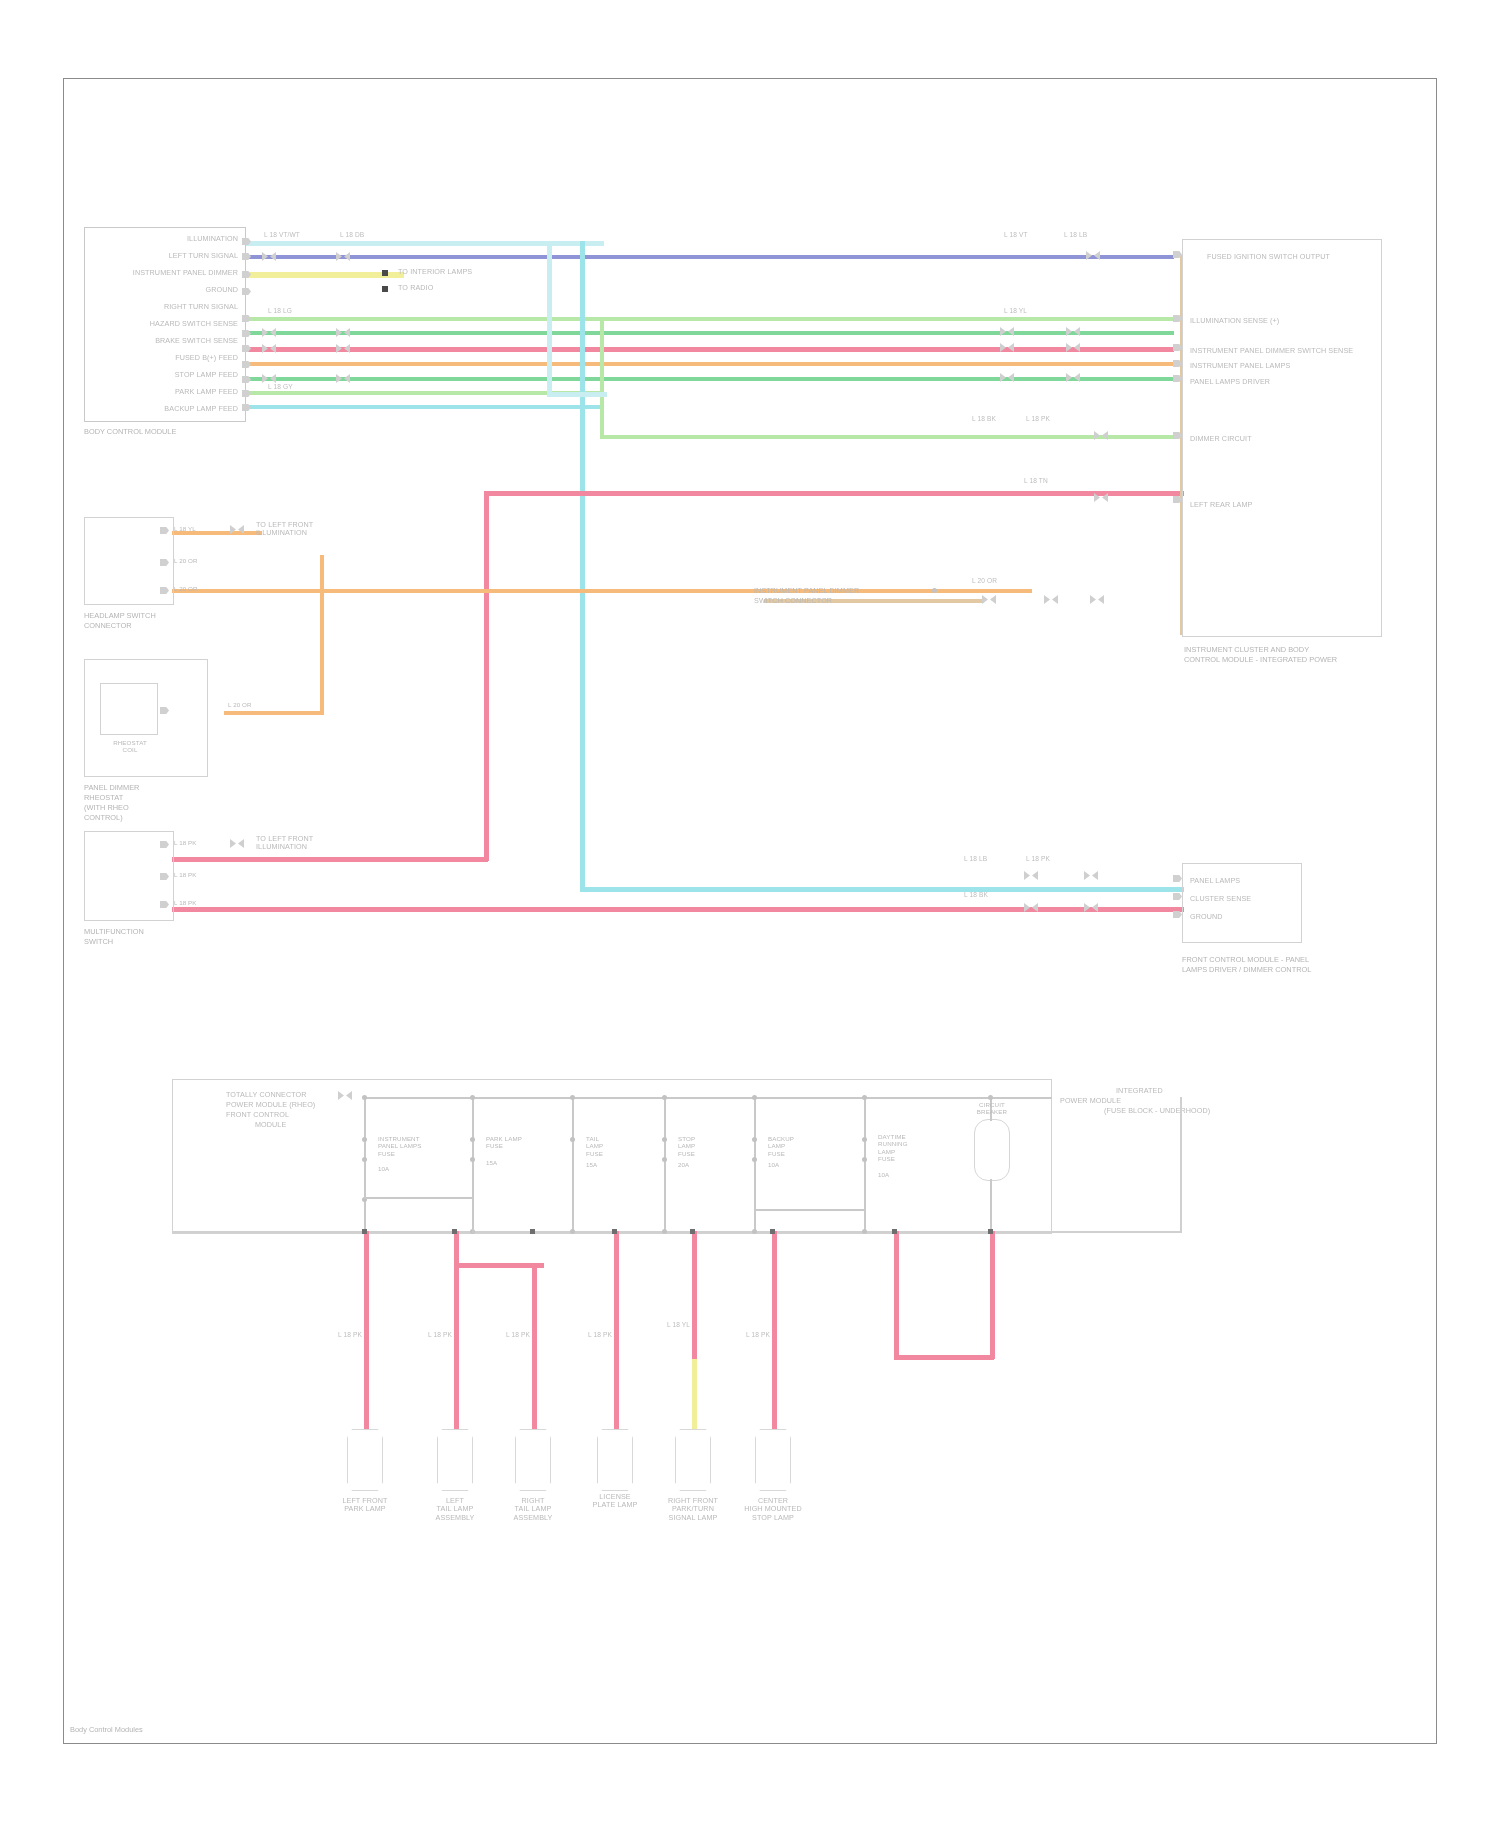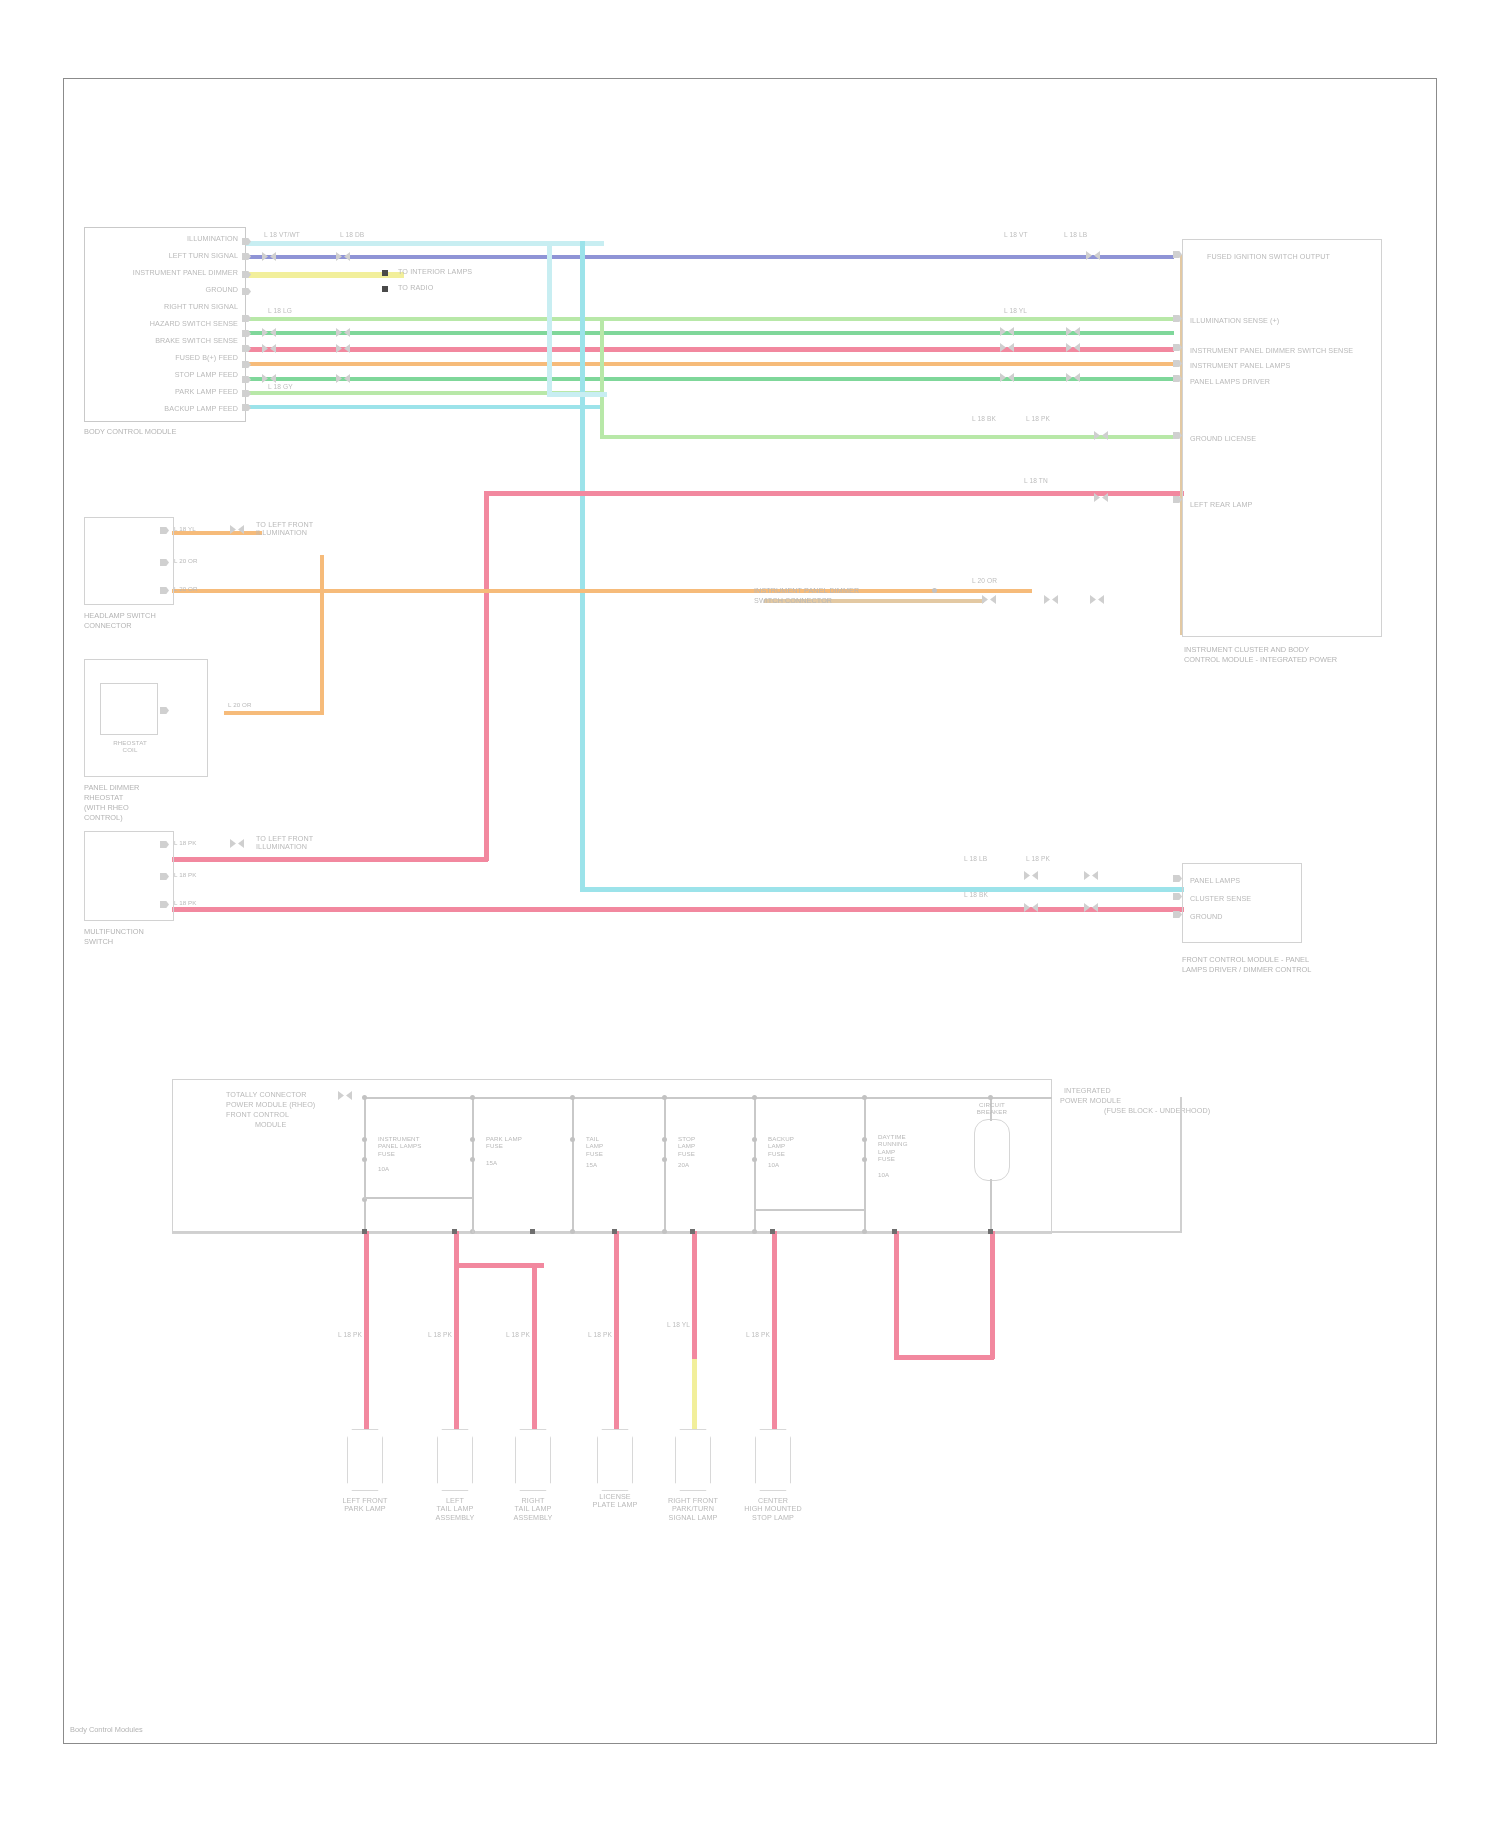--- a/index.html
+++ b/index.html
@@ -148,21 +148,21 @@
   <div class="lbl" style="left:334px;top:189px;width:110px;">TO INTERIOR LAMPS</div>
   <div class="lbl" style="left:334px;top:205px;width:110px;">TO RADIO</div>
 
   <div class="boxthin" style="left:1118px;top:160px;width:200px;height:398px;"></div>
   <div class="abs" style="left:1126px;top:160px;width:230px;">
     <div class="lbl" style="left:17px;top:14px;width:226px;">FUSED IGNITION SWITCH OUTPUT</div>
     <div class="lbl" style="left:0;top:78px;width:226px;">ILLUMINATION SENSE (+)</div>
     <div class="lbl" style="left:0;top:108px;width:226px;">INSTRUMENT PANEL DIMMER SWITCH SENSE</div>
     <div class="lbl" style="left:0;top:123px;width:226px;">INSTRUMENT PANEL LAMPS</div>
     <div class="lbl" style="left:0;top:139px;width:226px;">PANEL LAMPS DRIVER</div>
-    <div class="lbl" style="left:0;top:196px;width:226px;">GROUND LICENSE</div>
+    <div class="lbl" style="left:0;top:196px;width:226px;">DIMMER CIRCUIT</div>
     <div class="lbl" style="left:0;top:262px;width:226px;">LEFT REAR LAMP</div>
   </div>
   <div class="cap" style="left:1120px;top:566px;width:230px;">INSTRUMENT CLUSTER AND BODY</div>
   <div class="cap" style="left:1120px;top:576px;width:230px;">CONTROL MODULE - INTEGRATED POWER</div>
 
   <div class="pin" style="left:1109px;top:172px;"></div>
   <div class="pin" style="left:1109px;top:236px;"></div>
   <div class="pin" style="left:1109px;top:265px;"></div>
   <div class="pin" style="left:1109px;top:281px;"></div>
   <div class="pin" style="left:1109px;top:296px;"></div>
@@ -258,21 +258,21 @@
   <div class="lbl wire" style="left:900px;top:812px;width:56px;">L 18 BK</div>
 
   <div class="boxthin" style="left:108px;top:1000px;width:880px;height:155px;"></div>
 
   <div class="lbl" style="left:162px;top:1012px;width:150px;">TOTALLY CONNECTOR</div>
   <div class="lbl" style="left:162px;top:1022px;width:150px;">POWER MODULE (RHEO)</div>
   <div class="lbl" style="left:162px;top:1032px;width:150px;">FRONT CONTROL</div>
   <div class="lbl" style="left:162px;top:1042px;width:150px;margin-left:29px;">MODULE</div>
   <div class="conn" style="left:274px;top:1012px;"></div>
 
-  <div class="lbl" style="left:1000px;top:1008px;width:190px;">INTEGRATED</div>
+  <div class="lbl" style="left:1052px;top:1008px;width:190px;">INTEGRATED</div>
   <div class="lbl" style="left:996px;top:1018px;width:190px;">POWER MODULE</div>
   <div class="lbl" style="left:996px;top:1028px;width:190px;padding-left:44px;">(FUSE BLOCK - UNDERHOOD)</div>
 
   <div class="w wh" style="left:300px;top:1018px;width:688px;background:#c9c9c9;height:2px;"></div>
 
   <div class="w wh" style="left:108px;top:1152px;width:1010px;background:#d0d0d0;height:2px;"></div>
 
   <div class="w wv" style="left:1116px;top:1018px;height:136px;background:#d0d0d0;width:2px;"></div>
 
   <div class="w wv" style="left:300px;top:1018px;height:136px;background:#c9c9c9;width:2px;"></div>

